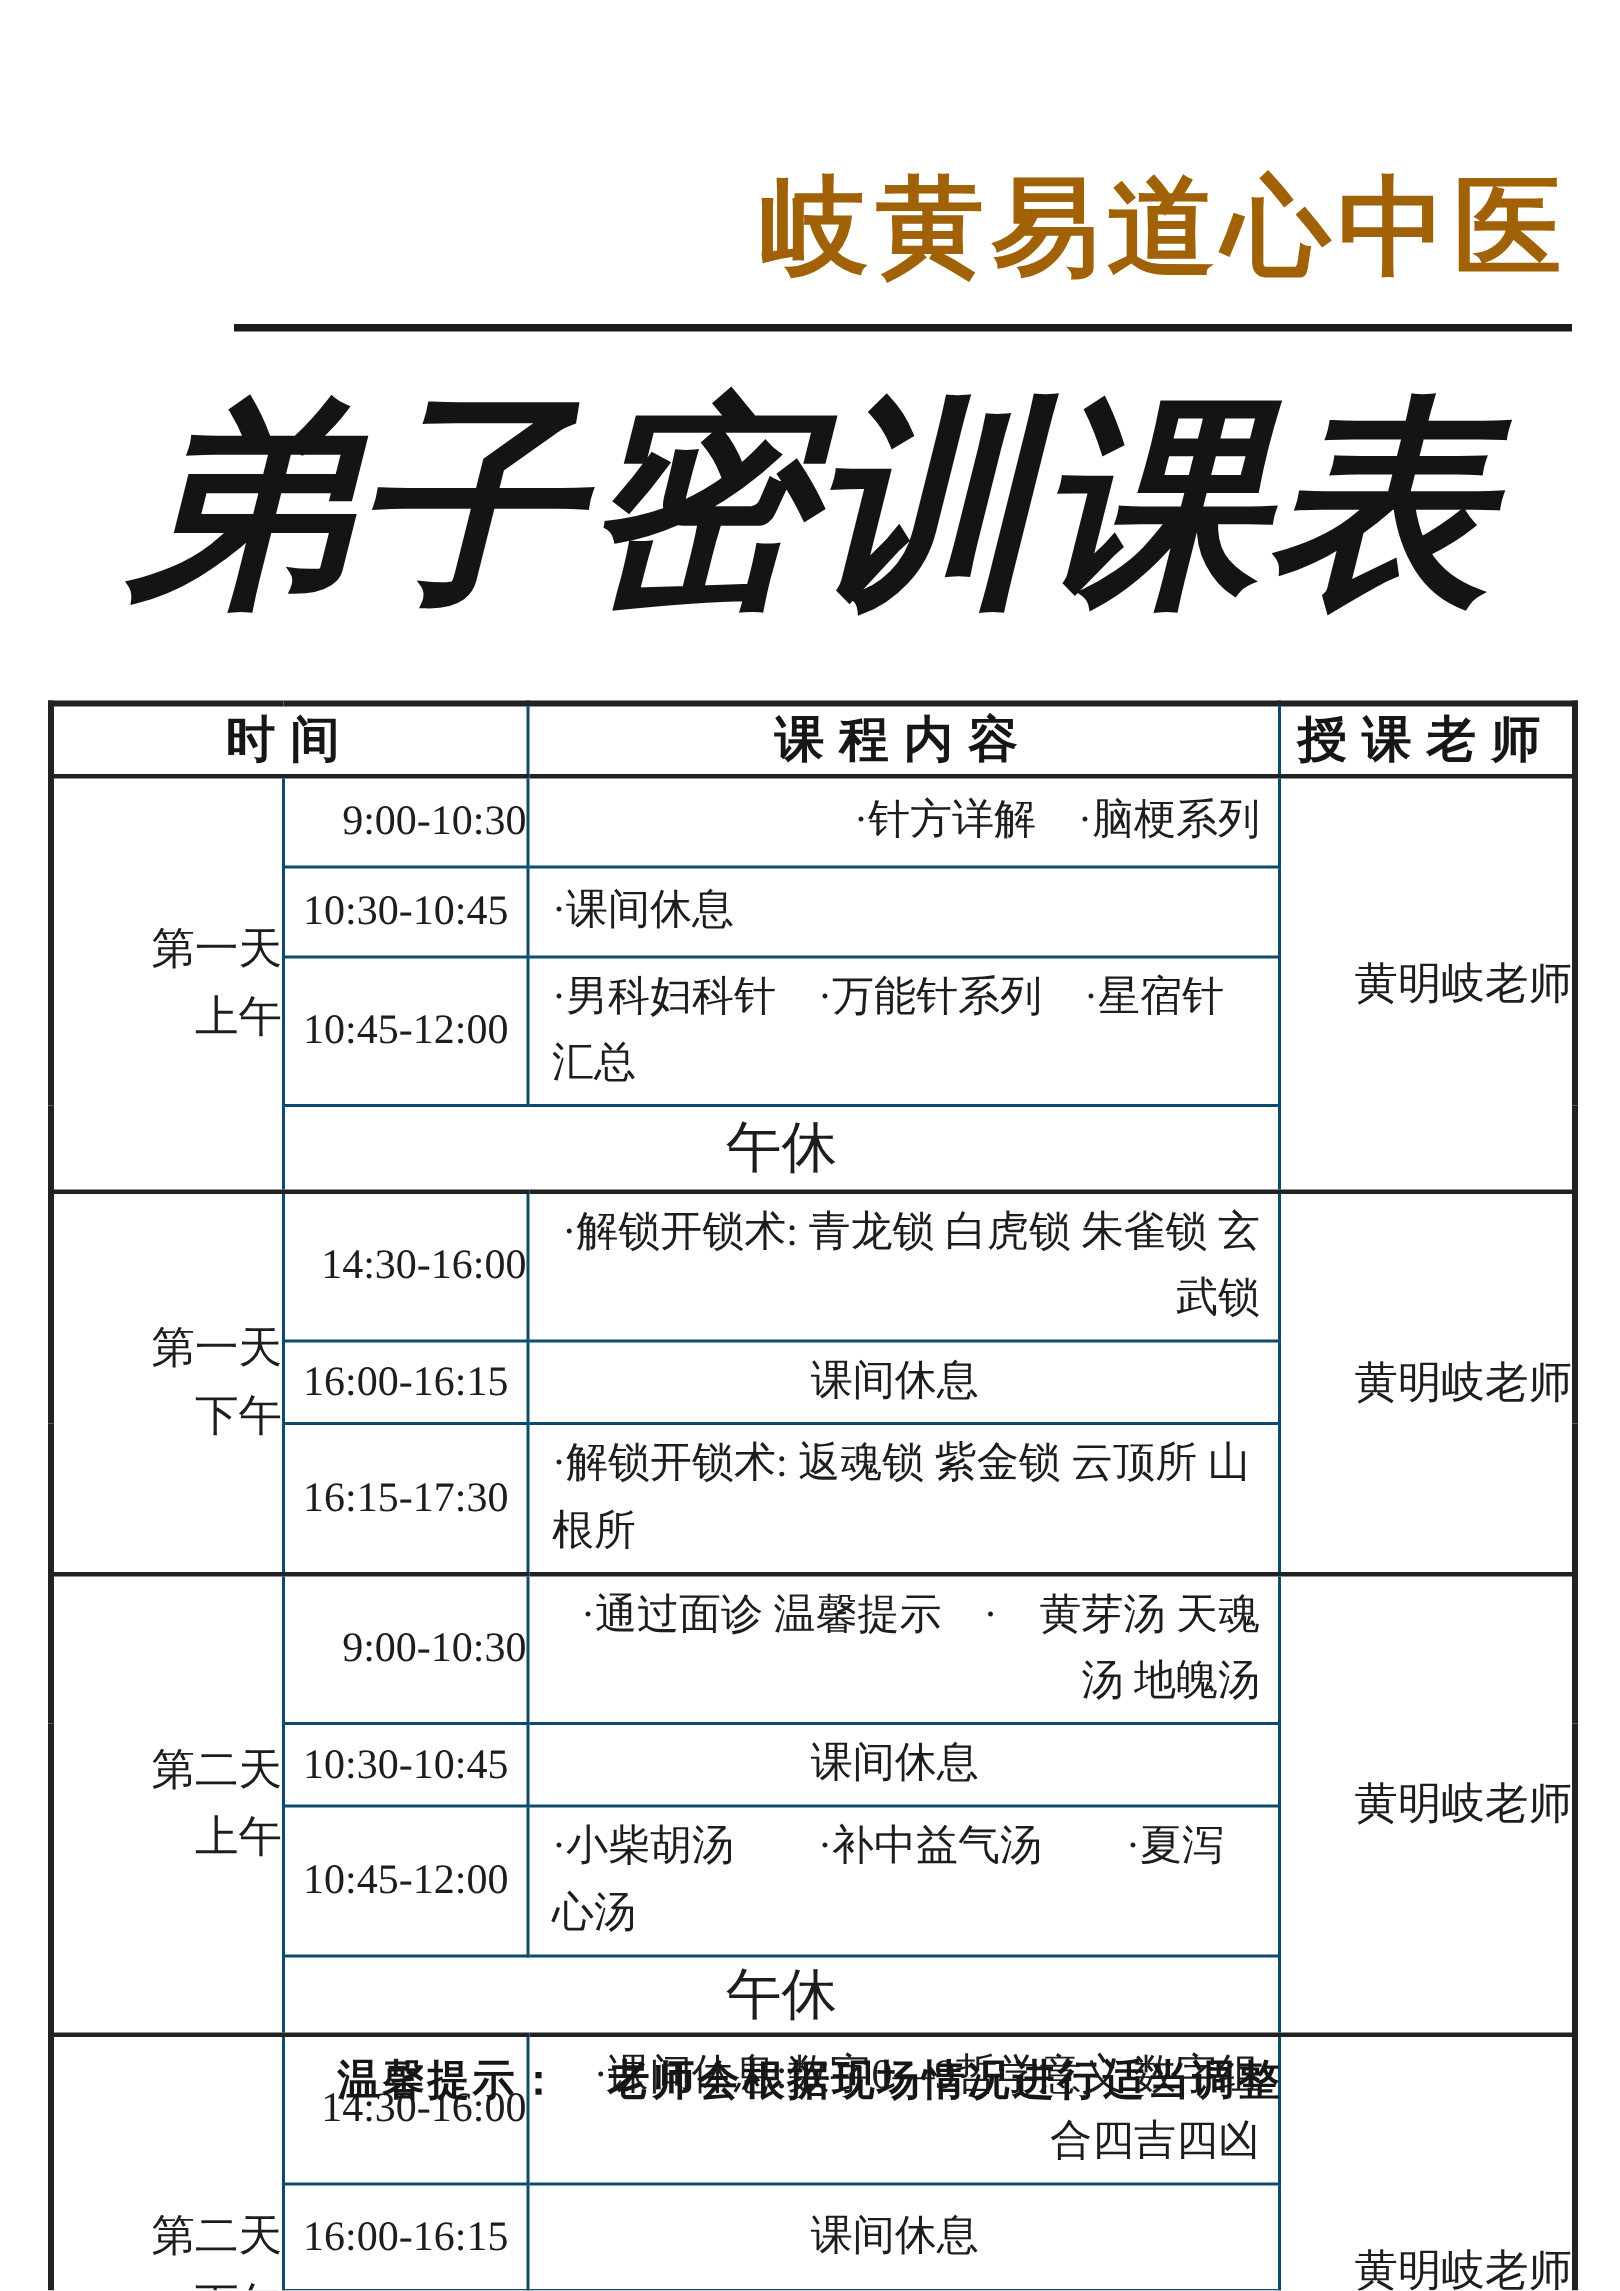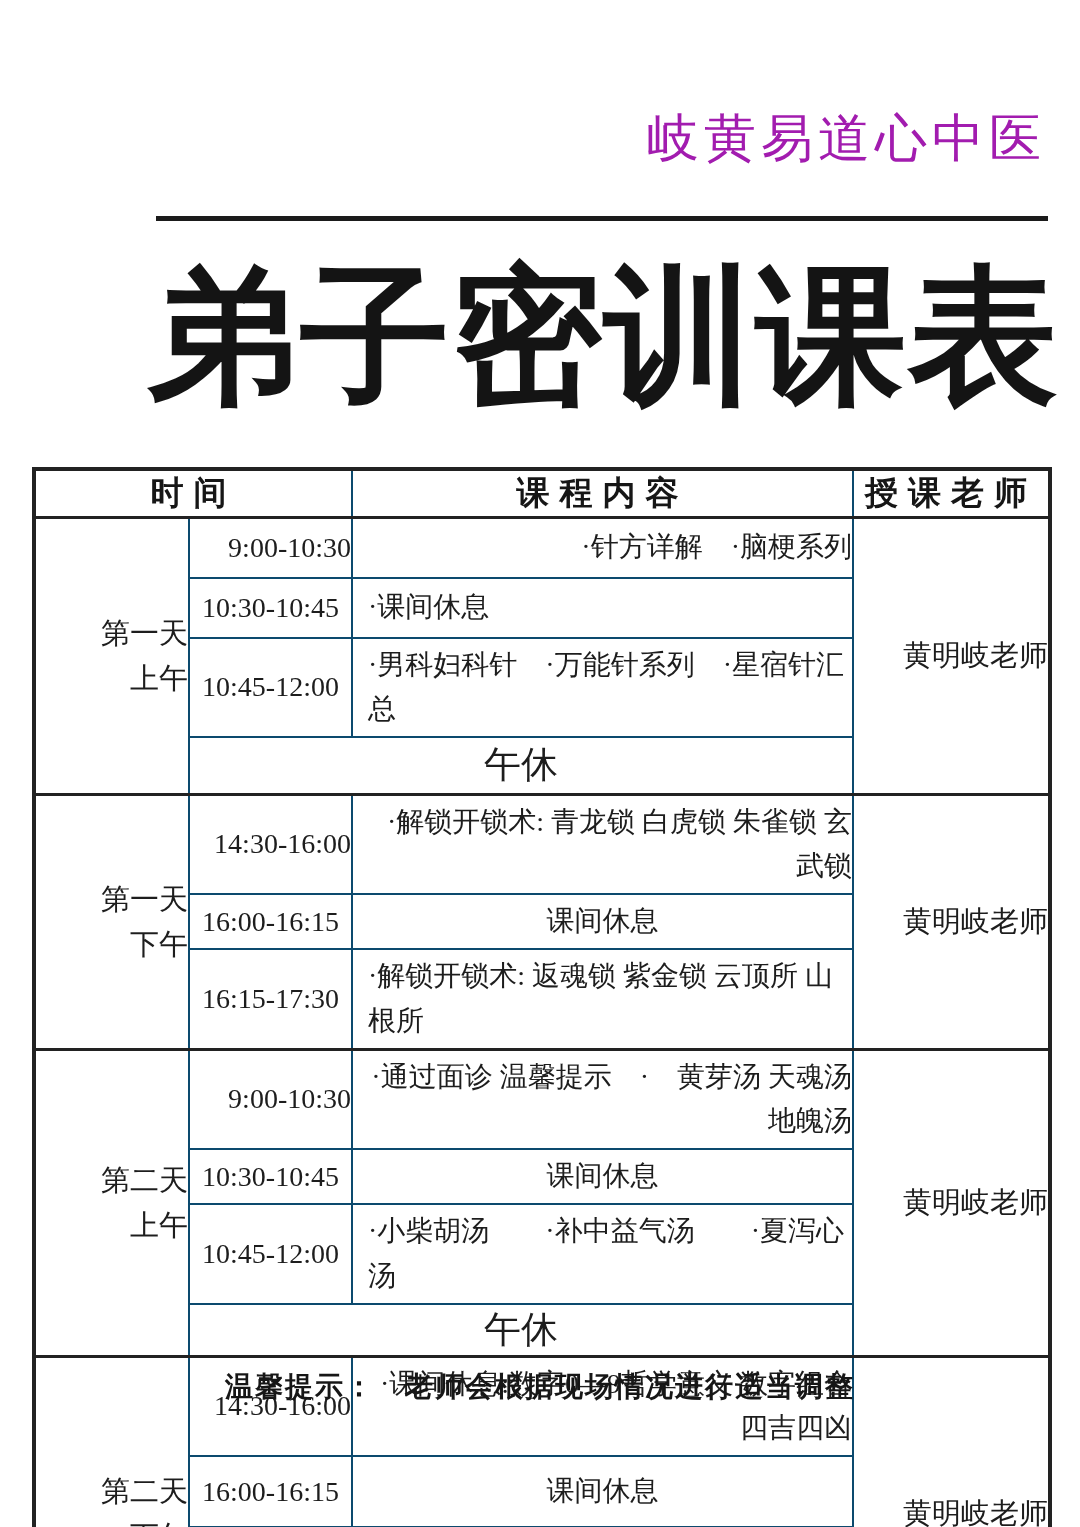--- a/index.html
+++ b/index.html
@@ -1,30 +1,30 @@
 <!DOCTYPE html>
 <html><head>
 <meta charset="utf-8">
 <style>
   * { margin:0; padding:0; box-sizing:border-box; }
   html,body { width:1080px; height:1527px; background:#ffffff; font-family:"Liberation Serif","DejaVu Serif",serif; color:#1d1d1d; }
   .page { position:relative; width:1080px; height:1527px; overflow:hidden; background:#ffffff; }
 
-  .brand { position:absolute; top:104px; right:34px; font-size:52px; font-weight:normal; letter-spacing:5px; white-space:nowrap; color:#a21caf; }
+  .brand { position:absolute; top:104px; right:34px; font-size:72px; font-weight:bold; letter-spacing:5px; white-space:nowrap; color:#a16207; }
   .rule  { position:absolute; left:156px; top:216px; width:892px; height:5px; background:#1b1b1b; }
-  .big-title { position:absolute; top:238px; left:20px; width:1040px; text-align:right; font-size:150px; font-weight:900; letter-spacing:2px; white-space:nowrap; color:#141414; }
+  .big-title { position:absolute; top:238px; left:20px; width:1040px; text-align:center; font-size:150px; font-weight:900; letter-spacing:2px; white-space:nowrap; color:#141414;font-style:italic; }
 
   .schedule { position:absolute; left:32px; top:467px; }
   table { border-collapse:collapse; table-layout:fixed; width:1016px; border:4px solid #222; }
   td { border:2px solid #0c4a6e; vertical-align:middle; }
   tr.sec > td { border-top:3px solid #222;text-align:right; }
 
   td.hdr { font-weight:bold; font-size:33px; text-align:center; letter-spacing:10px; color:#161616; }
   td.time { text-align:center; font-size:28px; white-space:nowrap; }
-  td.content { text-align:left; padding:4px 0 4px 15px; font-size:28px; line-height:1.6; white-space:pre-line; }
+  td.content { text-align:left; padding:4px 12px 4px 15px; font-size:28px; line-height:1.6; white-space:pre-line; }
   td.content.center { text-align:center; padding-left:0; }
   td.day { text-align:center; font-size:29px; line-height:1.55; }
   td.teacher { text-align:center; font-size:29px; white-space:nowrap; }
   td.lunch { text-align:center; font-size:37px; }
 
   .note { position:absolute; top:1368px; left:0; width:1080px; text-align:center; font-size:28px; font-weight:900; letter-spacing:2px; white-space:nowrap; color:#161616; }
 </style>
 </head>
 <body>
 

